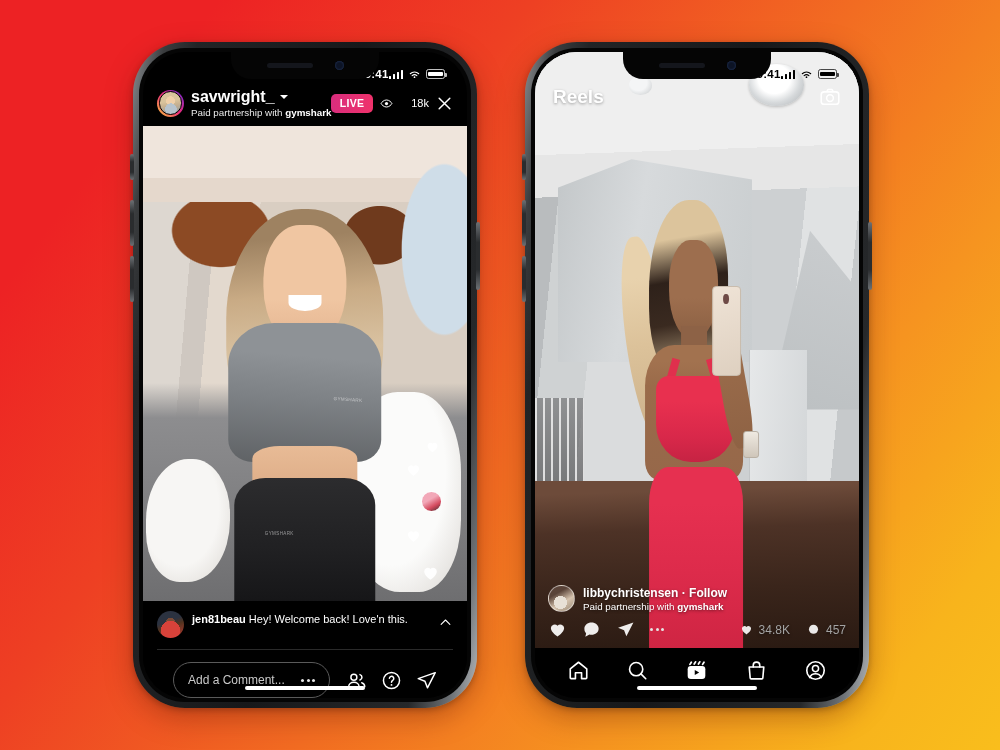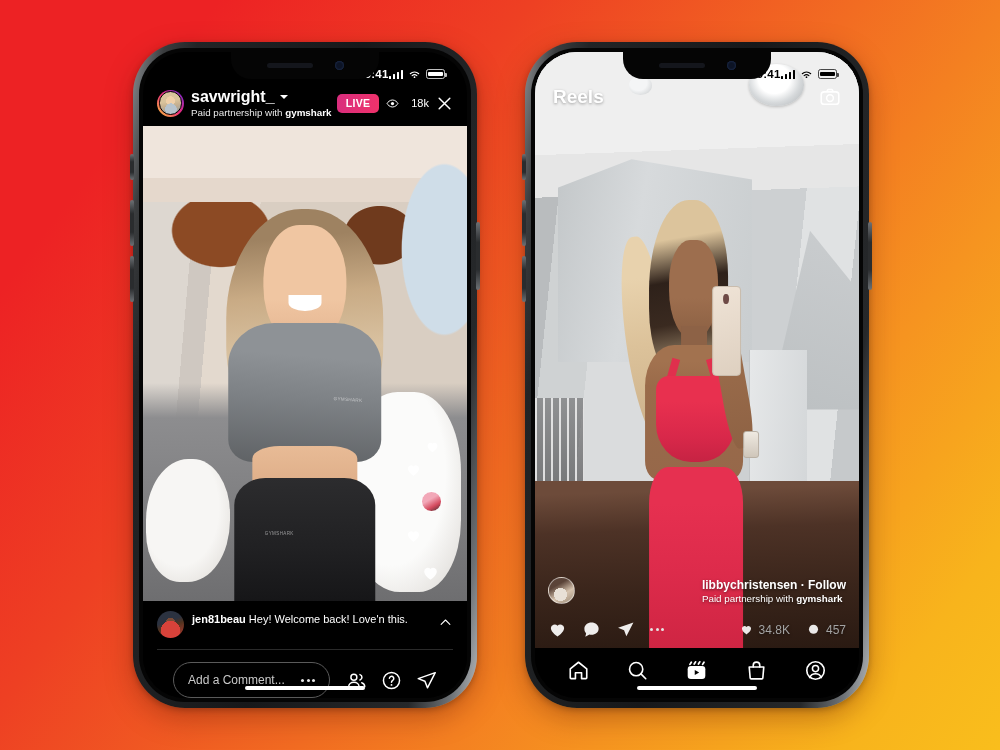--- a/index.html
+++ b/index.html
@@ -121,21 +121,21 @@
     border-top: 4.6px solid #fff;
   }
   .live-partner { color: #e8e8e8; font-size: 9.8px; white-space: nowrap; }
   .live-partner b { color: #fff; }
 
   .live-badge {
     background: linear-gradient(100deg,#d82d7e,#f0326a);
     color: #fff; font-size: 10.5px; font-weight: bold;
     padding: 3.5px 9px; border-radius: 5px; letter-spacing: .3px; flex: none;
   }
-  .live-views { display: flex; align-items: center; gap: 12px; color: #fff; font-size: 11px; flex: none; }
+  .live-views { display: flex; align-items: center; gap: 18px; color: #fff; font-size: 11px; flex: none; }
   .eye-ic { width: 13px; height: 13px; }
   .x-close { width: 17px; height: 17px; flex: none; }
 
   .live-video { position: relative; flex: 1; overflow: hidden; background: #222; }
   .live-scene {
     position: absolute; inset: 0;
     background:
       
       linear-gradient(200deg, rgba(255,255,255,0) 60%, rgba(255,255,255,.0) 100%),
       radial-gradient(ellipse 60px 120px at 93% 26%, #cfdde8 0 70%, transparent 72%),
@@ -343,21 +343,21 @@
 
   .reels-title {
     position: absolute; top: 34px; left: 0; right: 0;
     display: flex; align-items: center; justify-content: space-between;
     padding: 0 18px; z-index: 20;
   }
   .reels-title h1 { color: #fff; font-size: 19px; font-weight: bold; text-shadow: 0 1px 3px rgba(0,0,0,.35); }
   .cam-ic { width: 22px; height: 22px; }
 
   .reels-overlay { position: absolute; left: 0; right: 0; bottom: 0; padding: 0 13px 9px 13px; z-index: 20; }
-  .reels-userrow { display: flex; align-items: center; gap: 8px; margin-bottom: 16px; justify-content: space-between; }
+  .reels-userrow { display: flex; align-items: center; gap: 8px; margin-bottom: 8px; }
   .reels-av { width: 27px; height: 27px; border-radius: 50%; flex: none; overflow: hidden; border: 1px solid rgba(255,255,255,.5); }
   .reels-umeta { display: flex; flex-direction: column; gap: 1px; min-width: 0; }
   .reels-uname { color: #fff; font-size: 12px; font-weight: bold; text-shadow: 0 1px 3px rgba(0,0,0,.5); }
   .reels-partner { color: #fff; font-size: 9.8px; text-shadow: 0 1px 3px rgba(0,0,0,.5); }
   .reels-partner b { font-weight: bold; }
   .reels-caption {
     color: #fff; font-size: 11.4px; line-height: 1.34; margin-bottom: 9px;
     text-shadow: 0 1px 3px rgba(0,0,0,.5);
   }
   .reels-caption .more { color: rgba(255,255,255,.72); }

